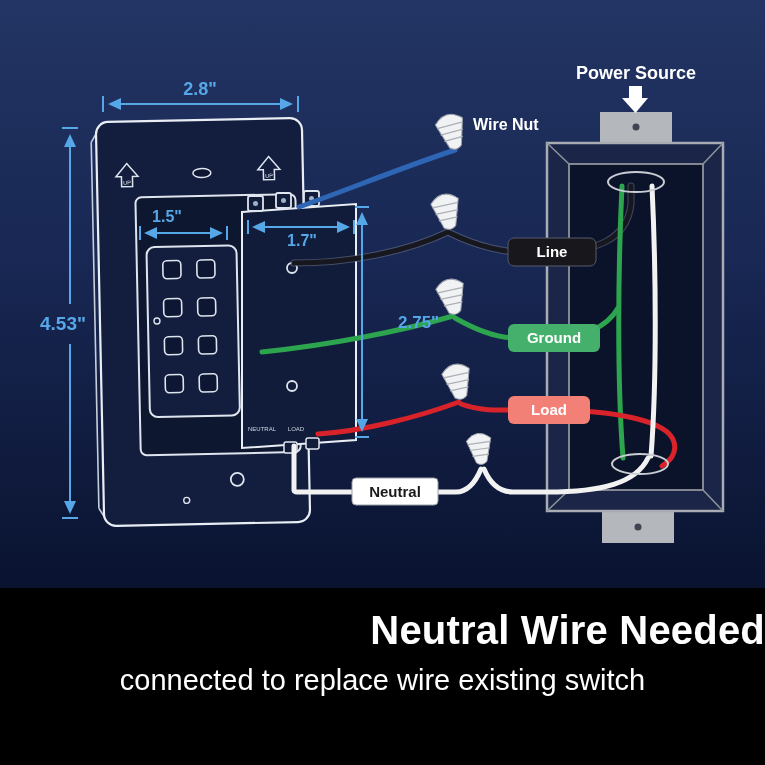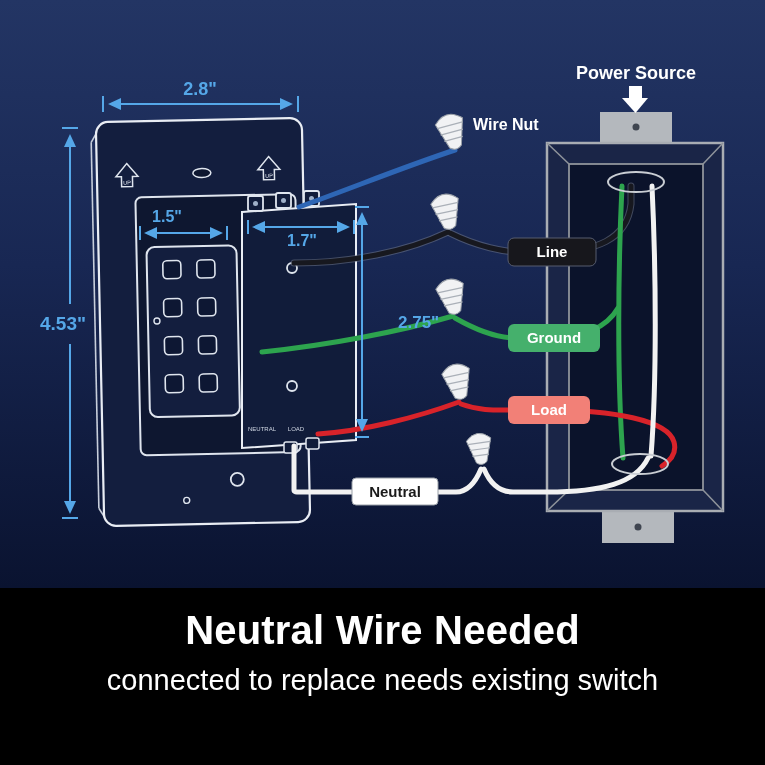--- a/index.html
+++ b/index.html
@@ -12,20 +12,21 @@
     background:linear-gradient(180deg,#233564 0%,#182753 45%,#0a1330 100%);
   }
   .diagram-area svg{display:block;}
   .banner{
     width:765px;height:177px;background:#000;color:#fff;
     text-align:center;box-sizing:border-box;padding-top:20px;
   }
   .banner h1{
     margin:0 0 10px 0;font-size:40px;font-weight:700;letter-spacing:0.2px;
     font-family:"Liberation Sans",sans-serif;
+    text-align:right;
   }
   .banner p{
     margin:0;font-size:29px;font-weight:400;line-height:1.22;
     font-family:"Liberation Sans",sans-serif;
   }
   text{font-family:"Liberation Sans",sans-serif;}
 </style>
 </head>
 <body>
 
@@ -195,16 +196,16 @@
         <g fill="#ffffff">
           <rect x="629" y="86" width="13" height="12"></rect>
           <polygon points="622,98 648,98 635.5,113"></polygon>
         </g>
       </g>
     </svg>
   </div>
 
   <div class="banner">
     <h1>Neutral Wire Needed</h1>
-    <p>connected to replace needs existing switch</p>
+    <p>connected to replace wire existing switch</p>
   </div>
 
 </div>
 
 </body></html>

